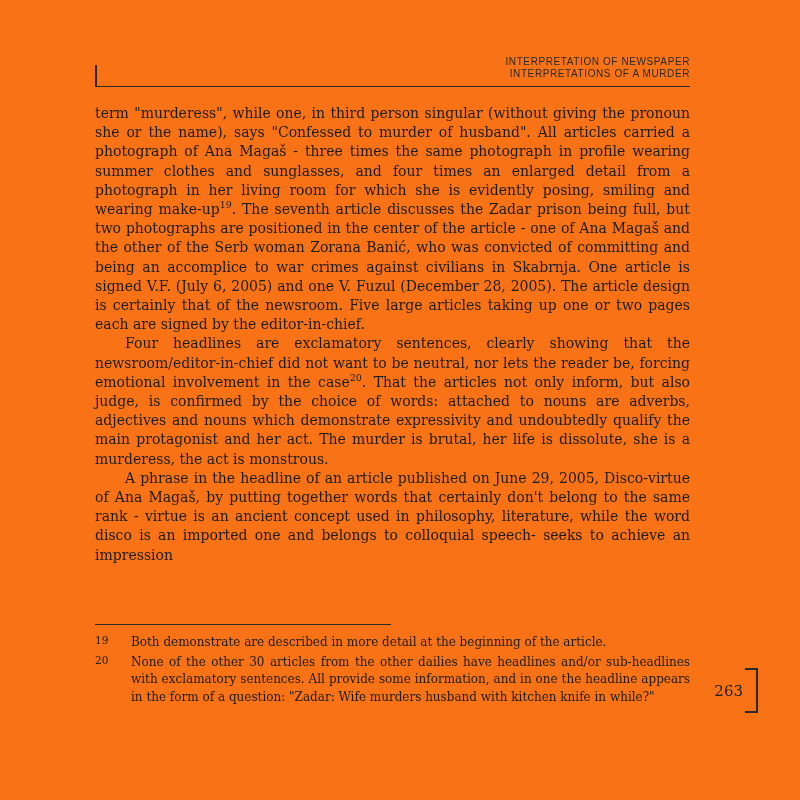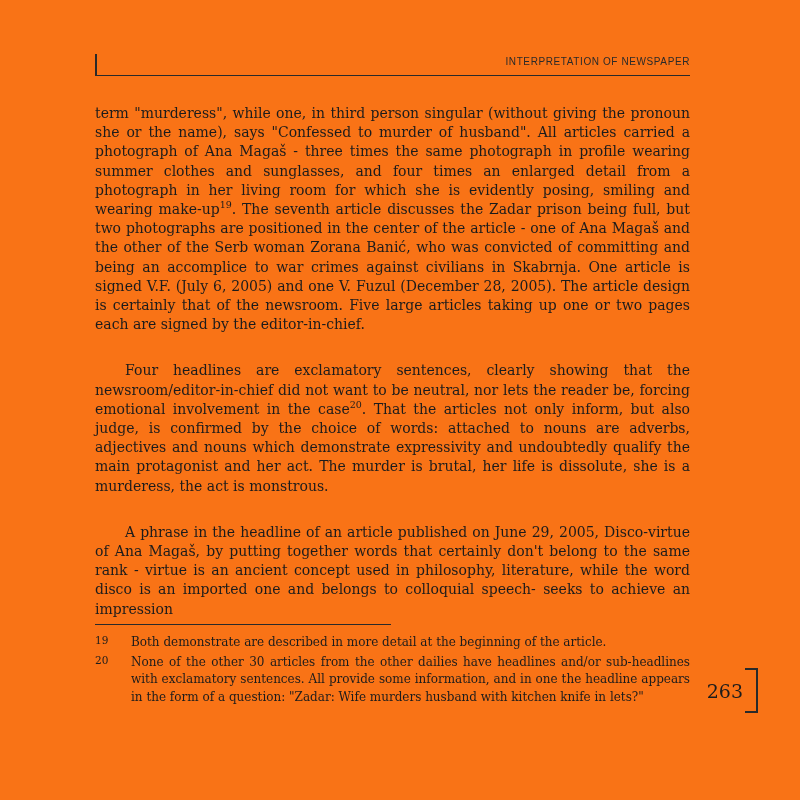--- a/index.html
+++ b/index.html
@@ -36,21 +36,21 @@
   
   .body-text {
     position: absolute;
     left: 95px; width: 595px; top: 104px;
     font-size: 14px;
     line-height: 19.2px;
     text-align: justify;
     color: #1c1c1c;
   }
   .para { margin: 0; }
-  .para.indent { text-indent: 30px; margin-top: 27px; }
+  .para.indent { text-indent: 30px; }
   .it { }
   sup { font-size: 9.5px; line-height: 0; vertical-align: super; }
 
   
   .footnotes { position: absolute; left: 95px; width: 595px; top: 624px; }
   .footnote-rule { width: 296px; border-top: 1.3px solid #2a2a2a; margin-bottom: 9px; }
   .footnote {
     display: flex;
     font-size: 12px;
     line-height: 17.5px;
@@ -68,32 +68,33 @@
 
   
   .page-marker { position: absolute; left: 716px; top: 668px; width: 42px; height: 45px; }
   .page-marker .vline   { position: absolute; right: 0; top: 0; bottom: 0; width: 1.6px; background: #2a2a2a; }
   .page-marker .tick-top    { position: absolute; right: 0; top: 0; width: 13px; height: 1.6px; background: #2a2a2a; }
   .page-marker .tick-bottom { position: absolute; right: 0; bottom: 0; width: 13px; height: 1.6px; background: #2a2a2a; }
   .page-marker .num {
     position: absolute;
     right: 15px; top: 50%;
     transform: translateY(-50%);
-    font-size: 19px;
+    font-size: 15px;
     color: #1c1c1c;
   }
 </style>
 </head>
 <body>
 
 <div class="page">
 
   <div class="header-block">
     <div class="running-head">
       <div>INTERPRETATION OF NEWSPAPER</div>
+      <div>INTERPRETATIONS OF A MURDER</div>
     </div>
     <div class="header-rule">
       <div class="header-corner"></div>
     </div>
   </div>
 
   <main class="body-text" id="body-container">
       <p class="para"><span>term "</span><span class="it">murderess</span><span>", while one, in third person singular (without giving the pronoun she or the name), says "</span><span class="it">Confessed to murder of husband</span><span>". All articles carried a photograph of Ana Magaš - three times the same photograph in profile wearing summer clothes and sunglasses, and four times an enlarged detail from a photograph in her living room for which she is evidently posing, smiling and wearing make-up</span><sup>19</sup><span>. The seventh article discusses the Zadar prison being full, but two photographs are positioned in the center of the article - one of Ana Magaš and the other of the Serb woman Zorana Banić, who was convicted of committing and being an accomplice to war crimes against civilians in Skabrnja. One article is signed V.F. (July 6, 2005) and one V. Fuzul (December 28, 2005). The article design is certainly that of the newsroom. Five large articles taking up one or two pages each are signed by the editor-in-chief.</span></p>
       <p class="para indent"><span>Four headlines are exclamatory sentences, clearly showing that the newsroom/editor-in-chief did not want to be neutral, nor lets the reader be, forcing emotional involvement in the case</span><sup>20</sup><span>. That the articles not only inform, but also judge, is confirmed by the choice of words: attached to nouns are adverbs, adjectives and nouns which demonstrate expressivity and undoubtedly qualify the main protagonist and her act. The murder is </span><span class="it">brutal</span><span>, her life is dissolute, she is a </span><span class="it">murderess</span><span>, the act is </span><span class="it">monstrous.</span></p>
       <p class="para indent"><span>A phrase in the headline of an article published on June 29, 2005, </span><span class="it">Disco-virtue of Ana Magaš,</span><span> by putting together words that certainly don't belong to the same rank - virtue is an ancient concept used in philosophy, literature, while the word disco is an imported one and belongs to colloquial speech- seeks to achieve an impression</span></p>
@@ -101,21 +102,21 @@
 
   <div class="footnotes">
     <div class="footnote-rule"></div>
     <div id="footnotes-container">
         <div class="footnote">
           <span class="fn-marker">19</span>
           <div class="fn-text"><span>Both demonstrate are described in more detail at the beginning of the article.</span></div>
         </div>
         <div class="footnote">
           <span class="fn-marker">20</span>
-          <div class="fn-text"><span>None of the other 30 articles from the other dailies have headlines and/or sub-headlines with exclamatory sentences. All provide some information, and in one the headline appears in the form of a question: "</span><span class="it">Zadar: Wife murders husband with kitchen knife in lets?</span><span>"</span></div>
+          <div class="fn-text"><span>None of the other 30 articles from the other dailies have headlines and/or sub-headlines with exclamatory sentences. All provide some information, and in one the headline appears in the form of a question: "</span><span class="it">Zadar: Wife murders husband with kitchen knife in while?</span><span>"</span></div>
         </div>
       </div>
   </div>
 
   <div class="page-marker">
     <div class="tick-top"></div>
     <div class="vline"></div>
     <div class="tick-bottom"></div>
     <span class="num">263</span>
   </div>

